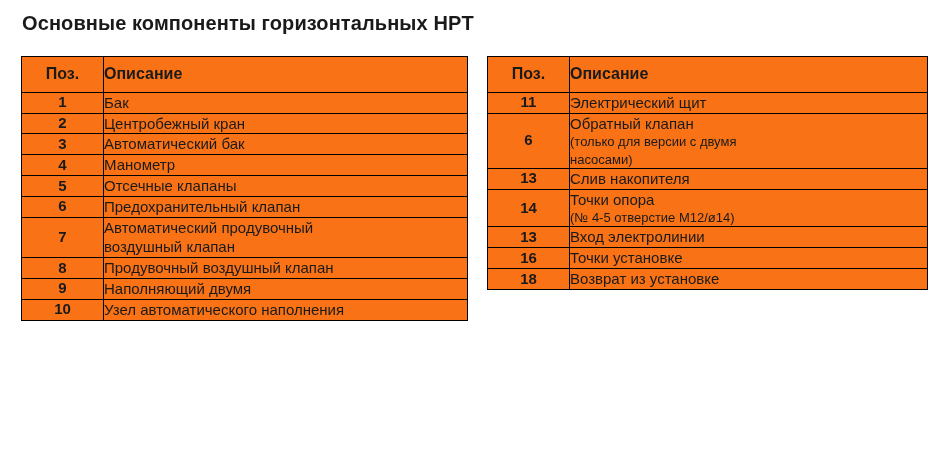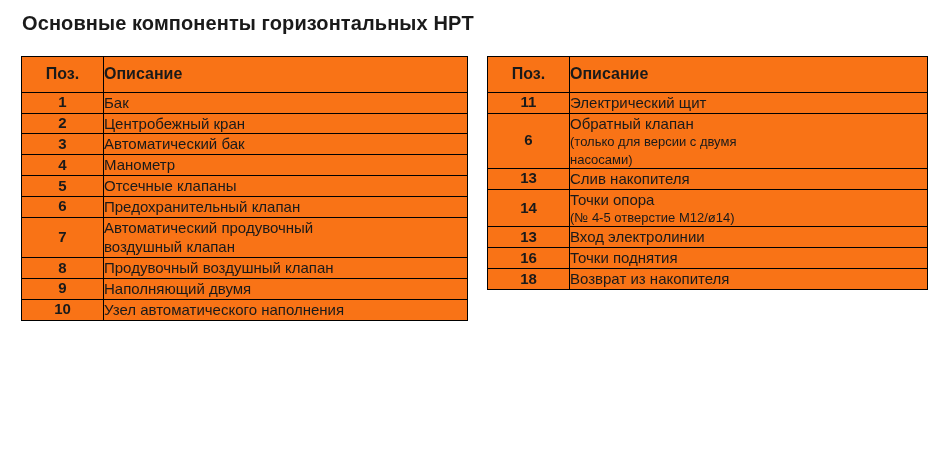--- a/index.html
+++ b/index.html
@@ -206,25 +206,25 @@
       </tr>
       <tr>
         <td class="cell-pos">13</td>
         <td class="cell-desc">
             <span class="desc-main">Вход электролинии</span>
           </td>
       </tr>
       <tr>
         <td class="cell-pos">16</td>
         <td class="cell-desc">
-            <span class="desc-main">Точки поднятия</span>
+            <span class="desc-main">Точки установке</span>
           </td>
       </tr>
       <tr>
         <td class="cell-pos">18</td>
         <td class="cell-desc">
-            <span class="desc-main">Возврат из накопителя</span>
+            <span class="desc-main">Возврат из установке</span>
           </td>
       </tr>
     </tbody>
   </table>
 
 </div>
 
 </body></html>

